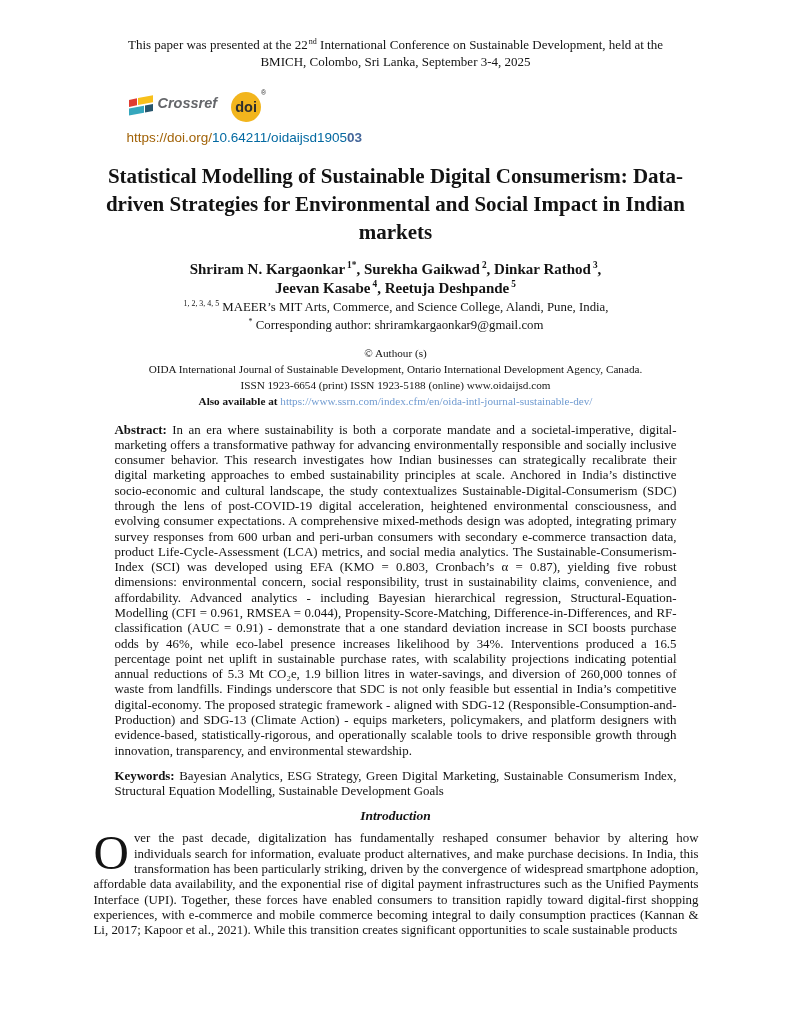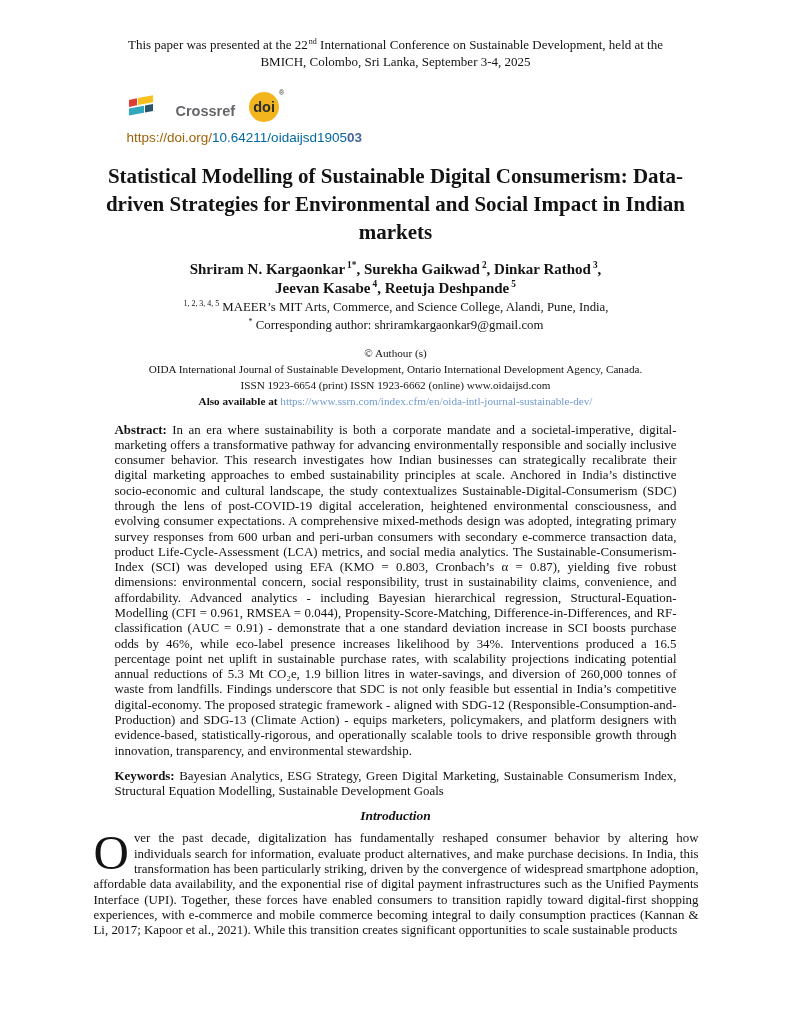--- a/index.html
+++ b/index.html
@@ -18,21 +18,21 @@
     width: 580px; margin: 36px auto 0;
     text-align: center;
     font-size: 13px; line-height: 1.32;
   }
   sup { font-size: 0.62em; vertical-align: super; line-height: 0; padding-left: 1px; }
   
   .logo-row {
     display: flex; align-items: center; gap: 14px;
     margin: 22px 0 0 90px;
   }
-  .crossref { display: flex; align-items: flex-end; gap: 23px; cursor: pointer; }
+  .crossref { display: flex; align-items: flex-start; gap: 5px; cursor: pointer; font-style: italic; }
   .crossref-text {
     font-family: "Liberation Sans", sans-serif;
     font-size: 14.5px; font-weight: bold; color: #64666a;
   }
   .doi-badge { position: relative; display: inline-block; }
   .doi-circle {
     display: flex; align-items: center; justify-content: center;
     width: 30px; height: 30px; border-radius: 50%;
     background: #f2b51d;
     font-family: "Liberation Sans", sans-serif;
@@ -122,21 +122,21 @@
     <div><span>Shriram N. Kargaonkar</span><sup>1*</sup><span>, </span><span>Surekha Gaikwad</span><sup>2</sup><span>, </span><span>Dinkar Rathod</span><sup>3</sup><span>,</span></div>
     <div><span>Jeevan Kasabe</span><sup>4</sup><span>, </span><span>Reetuja Deshpande</span><sup>5</sup></div>
   </div>
 
   <div class="affil-line"><sup>1, 2, 3, 4, 5</sup><span> MAEER’s MIT Arts, Commerce, and Science College, Alandi, Pune, India,</span></div>
   <div class="affil-line"><sup>*</sup><span> Corresponding author: shriramkargaonkar9@gmail.com</span></div>
 
   <div class="copyright">
     <div>© Authour (s)</div>
     <div>OIDA International Journal of Sustainable Development, Ontario International Development Agency, Canada.</div>
-    <div>ISSN 1923-6654 (print) ISSN 1923-6662 (online) www.oidaijsd.com</div>
+    <div>ISSN 1923-6654 (print) ISSN 1923-5188 (online) www.oidaijsd.com</div>
     <div><span class="bold">Also available at </span><a class="link">https://www.ssrn.com/index.cfm/en/oida-intl-journal-sustainable-dev/</a></div>
   </div>
 
   <p class="abstract"><span class="bold">Abstract:</span><span> In an era where sustainability is both a corporate mandate and a societal-imperative, digital-marketing offers a transformative pathway for advancing environmentally responsible and socially inclusive consumer behavior. This research investigates how Indian businesses can strategically recalibrate their digital marketing approaches to embed sustainability principles at scale. Anchored in India’s distinctive socio-economic and cultural landscape, the study contextualizes Sustainable-Digital-Consumerism (SDC) through the lens of post-COVID-19 digital acceleration, heightened environmental consciousness, and evolving consumer expectations. A comprehensive mixed-methods design was adopted, integrating primary survey responses from 600 urban and peri-urban consumers with secondary e-commerce transaction data, product Life-Cycle-Assessment (LCA) metrics, and social media analytics. The Sustainable-Consumerism-Index (SCI) was developed using EFA (KMO = 0.803, Cronbach’s α = 0.87), yielding five robust dimensions: environmental concern, social responsibility, trust in sustainability claims, convenience, and affordability. Advanced analytics - including Bayesian hierarchical regression, Structural-Equation-Modelling (CFI = 0.961, RMSEA = 0.044), Propensity-Score-Matching, Difference-in-Differences, and RF-classification (AUC = 0.91) - demonstrate that a one standard deviation increase in SCI boosts purchase odds by 46%, while eco-label presence increases likelihood by 34%. Interventions produced a 16.5 percentage point net uplift in sustainable purchase rates, with scalability projections indicating potential annual reductions of 5.3 Mt CO₂e, 1.9 billion litres in water-savings, and diversion of 260,000 tonnes of waste from landfills. Findings underscore that SDC is not only feasible but essential in India’s competitive digital-economy. The proposed strategic framework - aligned with SDG-12 (Responsible-Consumption-and-Production) and SDG-13 (Climate Action) - equips marketers, policymakers, and platform designers with evidence-based, statistically-rigorous, and operationally scalable tools to drive responsible growth through innovation, transparency, and environmental stewardship.</span></p>
 
   <p class="keywords"><span class="bold">Keywords:</span><span> Bayesian Analytics, ESG Strategy, Green Digital Marketing, Sustainable Consumerism Index, Structural Equation Modelling, Sustainable Development Goals</span></p>
 
   <h2 class="section-heading">Introduction</h2>
 
   <p class="intro"><span class="dropcap">O</span><span>ver the past decade, digitalization has fundamentally reshaped consumer behavior by altering how individuals search for information, evaluate product alternatives, and make purchase decisions. In India, this transformation has been particularly striking, driven by the convergence of widespread smartphone adoption, affordable data availability, and the exponential rise of digital payment infrastructures such as the Unified Payments Interface (UPI). Together, these forces have enabled consumers to transition rapidly toward digital-first shopping experiences, with e-commerce and mobile commerce becoming integral to daily consumption practices (Kannan &amp; Li, 2017; Kapoor et al., 2021). While this transition creates significant opportunities to scale sustainable products</span></p>

